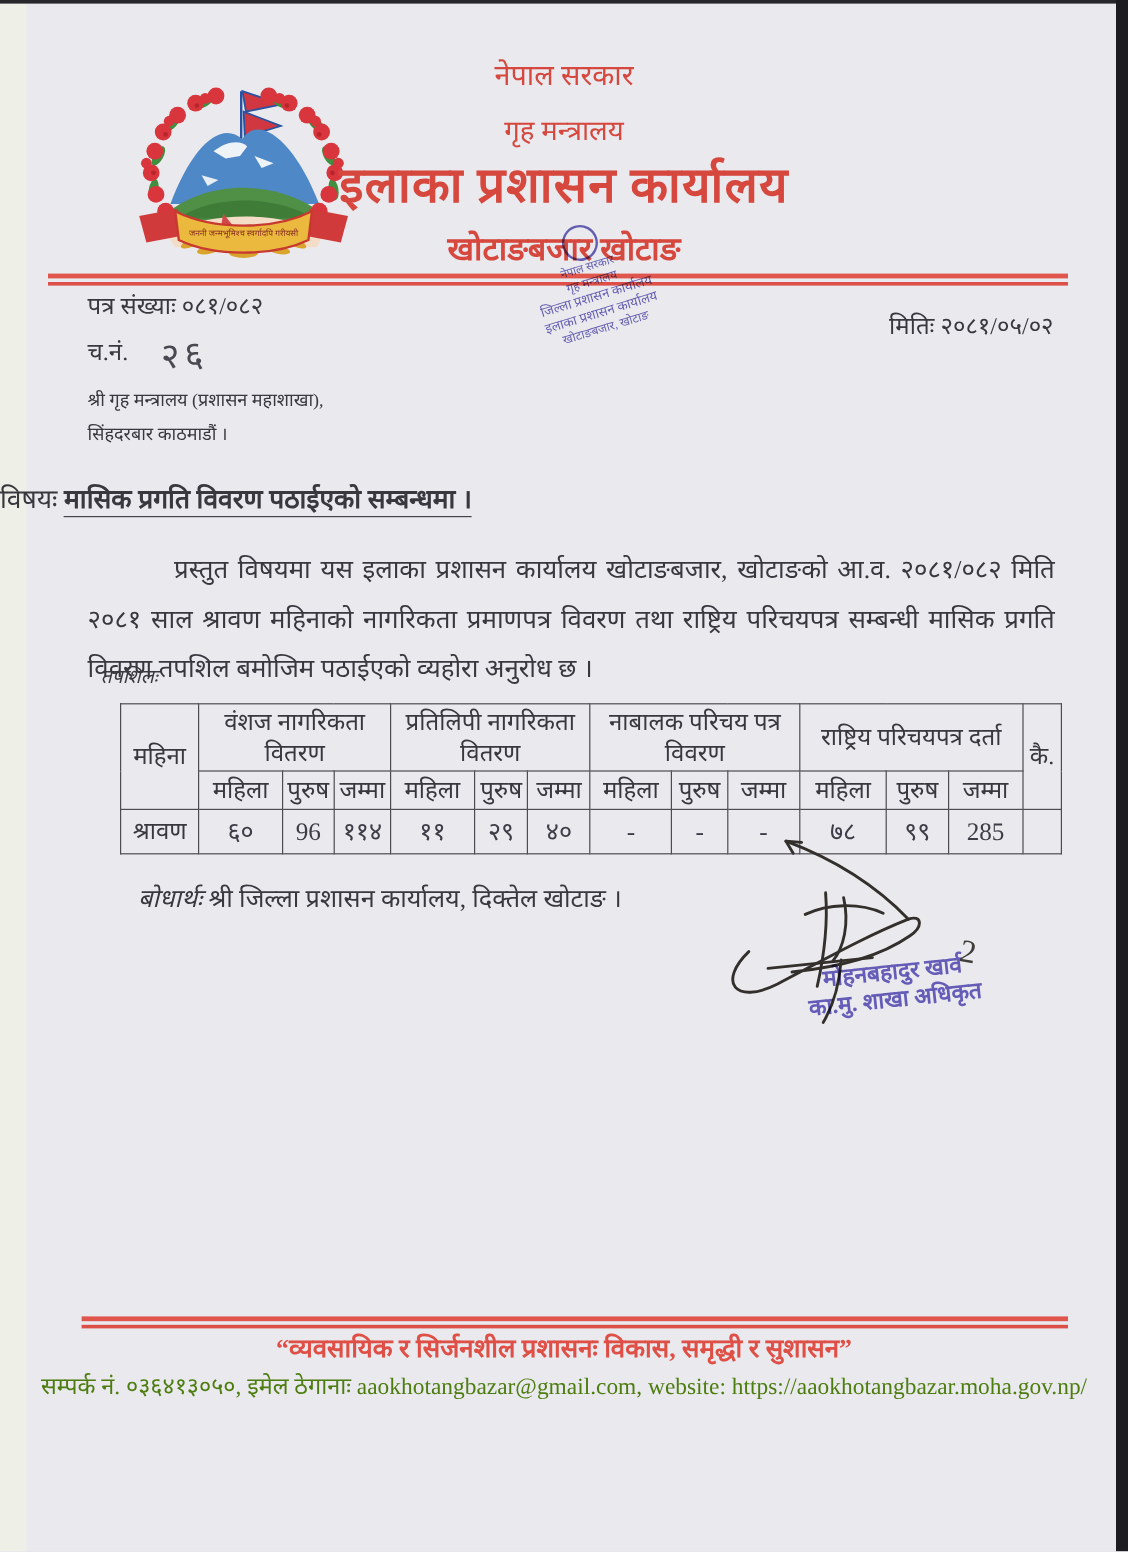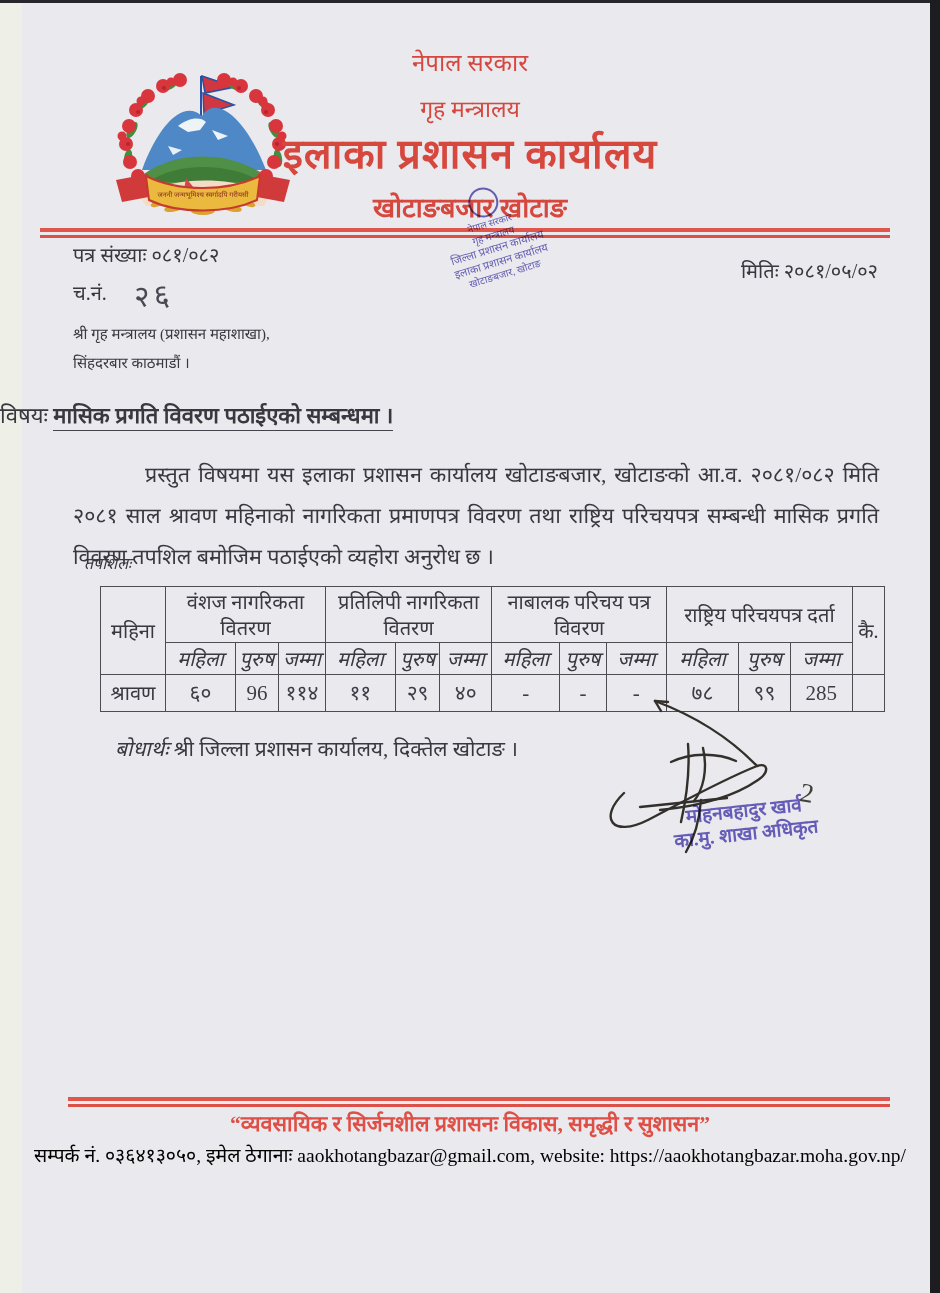--- a/index.html
+++ b/index.html
@@ -51,21 +51,21 @@
 
   table.report{
     position:absolute;left:100px;top:586px;width:785px;
     border-collapse:collapse;font-size:20px;table-layout:fixed;
   }
   table.report th,table.report td{
     border:1.6px solid #4d4c52;padding:0 2px;text-align:center;
     font-weight:normal;line-height:26px;overflow:hidden;
   }
   table.report .grp{height:56px;line-height:27px;}
-  table.report .sub th{height:31px;font-style:italic;}
+  table.report .sub th{height:31px;}
   table.report .datarow td{height:36px;}
   .ink{color:#3e3d47;font-size:21px;margin-top:30px;}
 
   .bodhartha{position:absolute;left:115px;top:734px;font-size:21px;}
   .bodhartha .it{font-style:italic;}
 
   
   .round-stamp{
     position:absolute;left:428px;top:186px;width:130px;
     color:#4d45ae;opacity:.82;transform:rotate(-17deg);
@@ -90,21 +90,21 @@
   .hand2{
     position:absolute;left:800px;top:778px;font-size:27px;color:#413f3b;
     transform:rotate(10deg);
   }
 
   .sig-svg{position:absolute;left:0;top:0;width:940px;height:1293px;pointer-events:none;}
 
   .foot-slogan{position:absolute;left:0;width:100%;top:1108px;text-align:center;
     color:#df4f45;font-size:21.5px;font-weight:bold;}
   .foot-contact{position:absolute;left:0;width:100%;top:1141px;text-align:center;
-    color:#000000;font-size:19.5px;}
+    color:#4d7c0f;font-size:19.5px;}
 
   .emblem{position:absolute;left:108px;top:70px;width:190px;height:158px;}
 </style>
 </head>
 <body>
 
 <div class="page">
   <div class="edge-left"></div>
 
   <div class="emblem">

